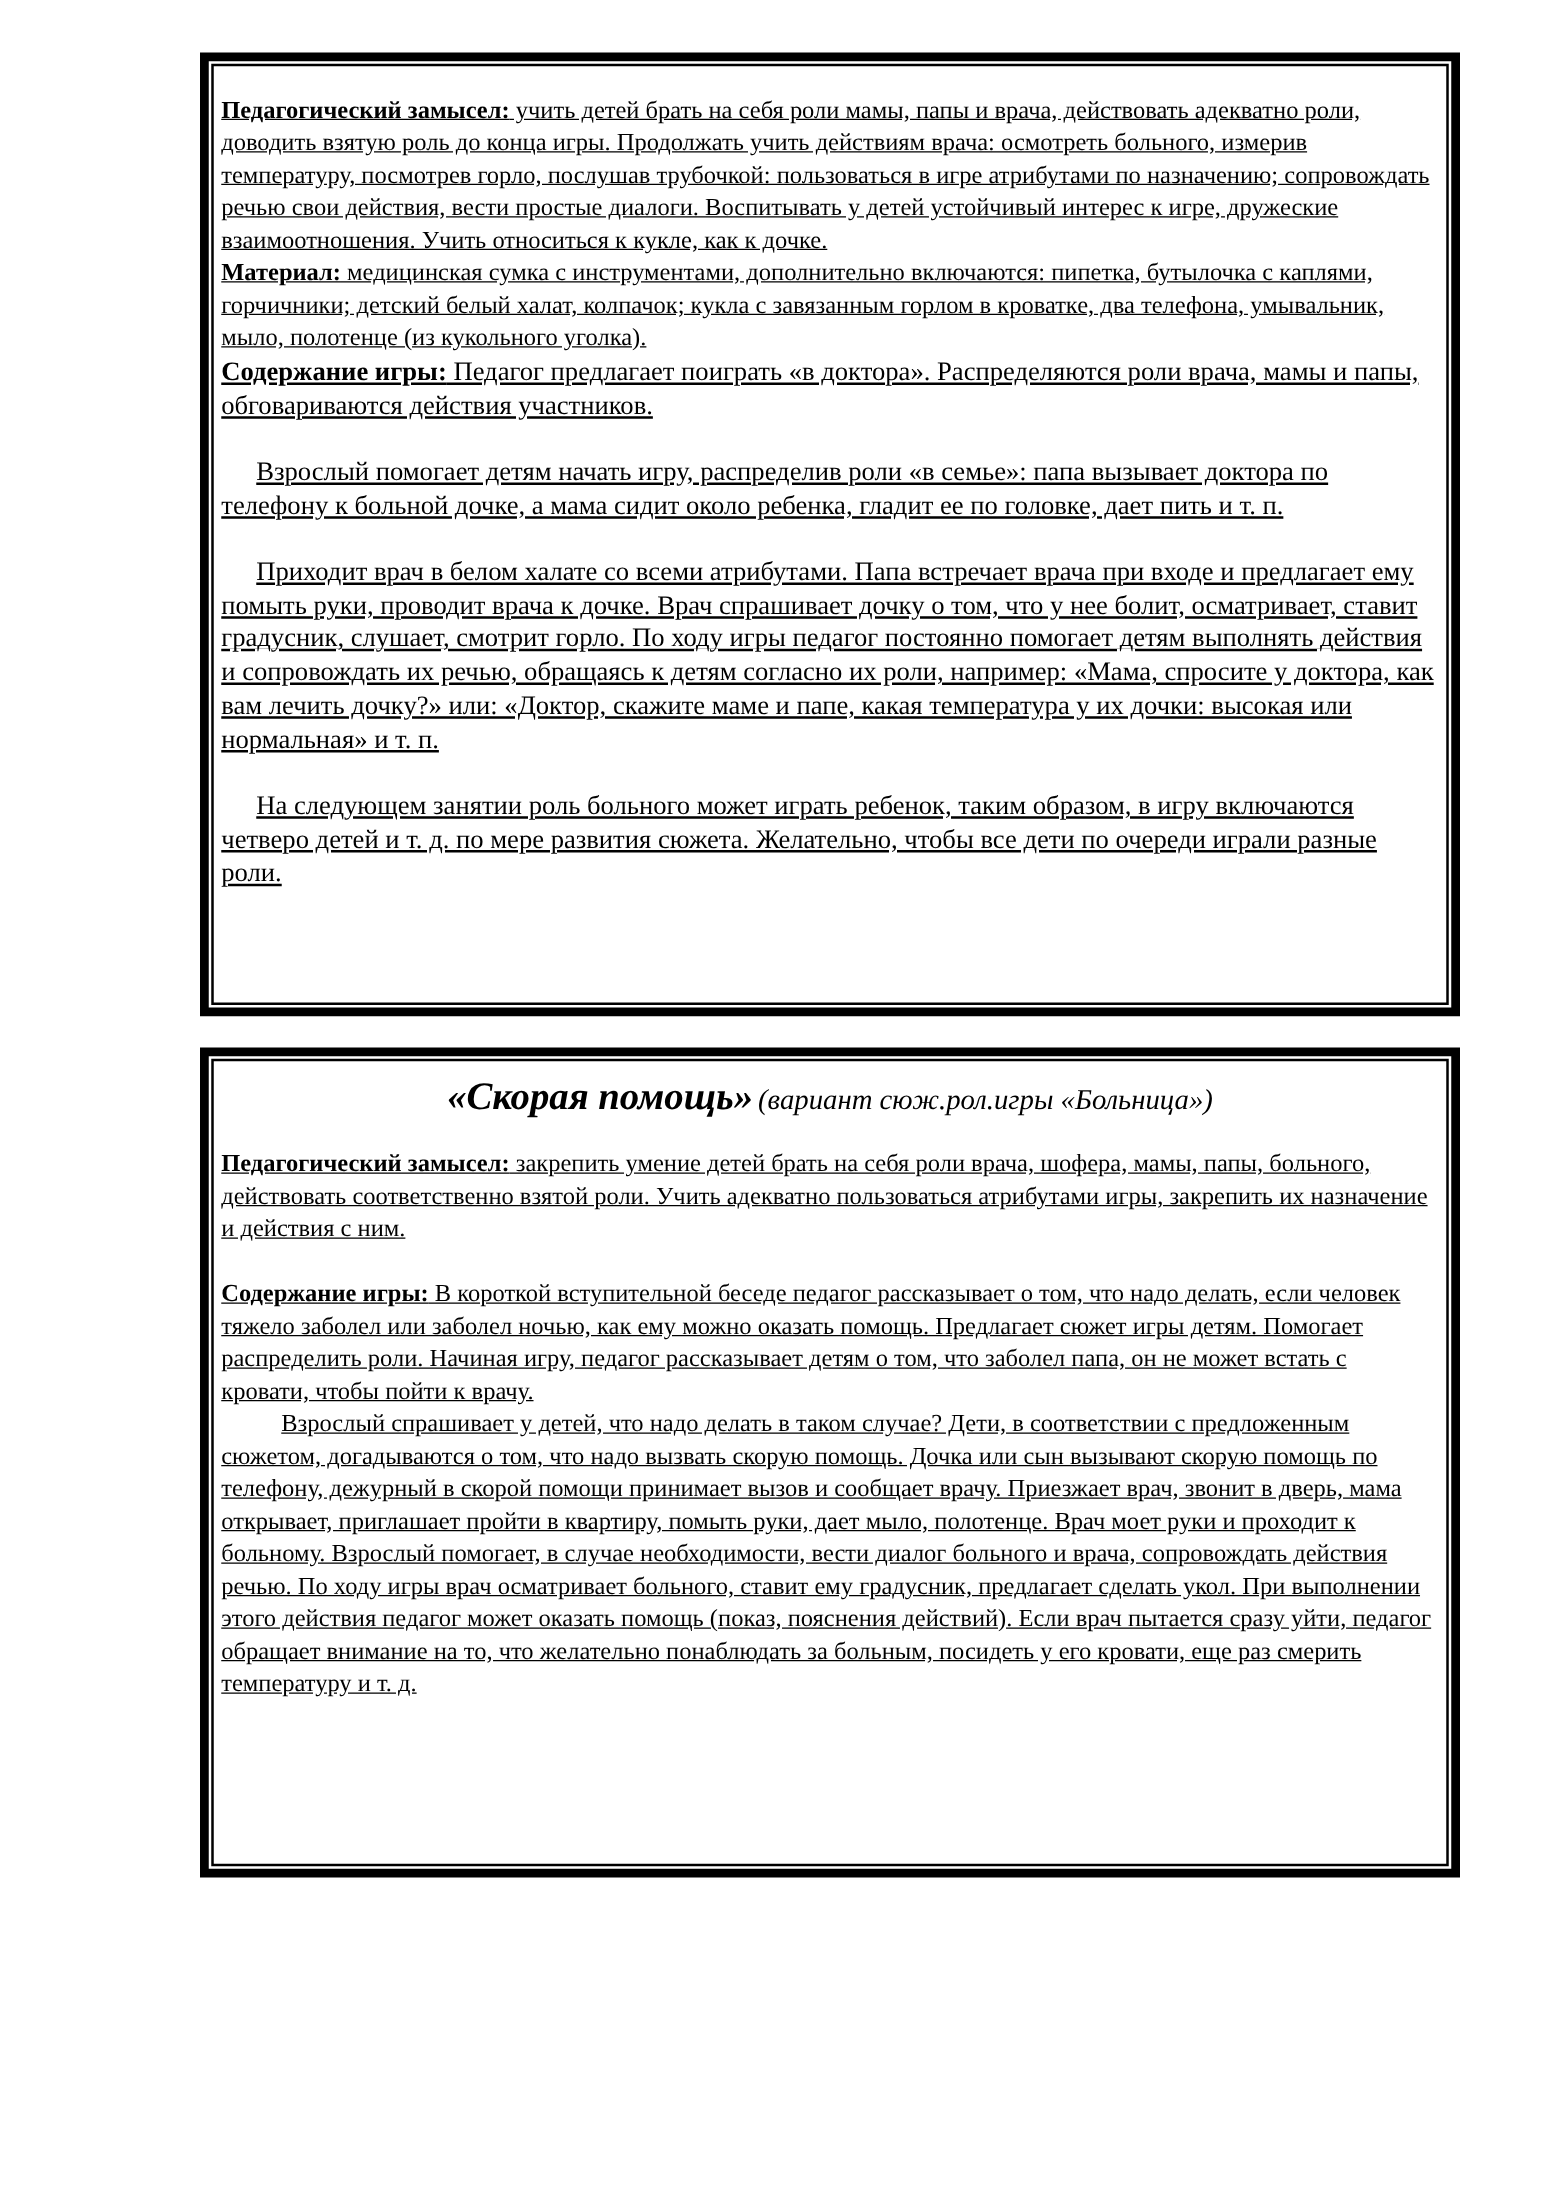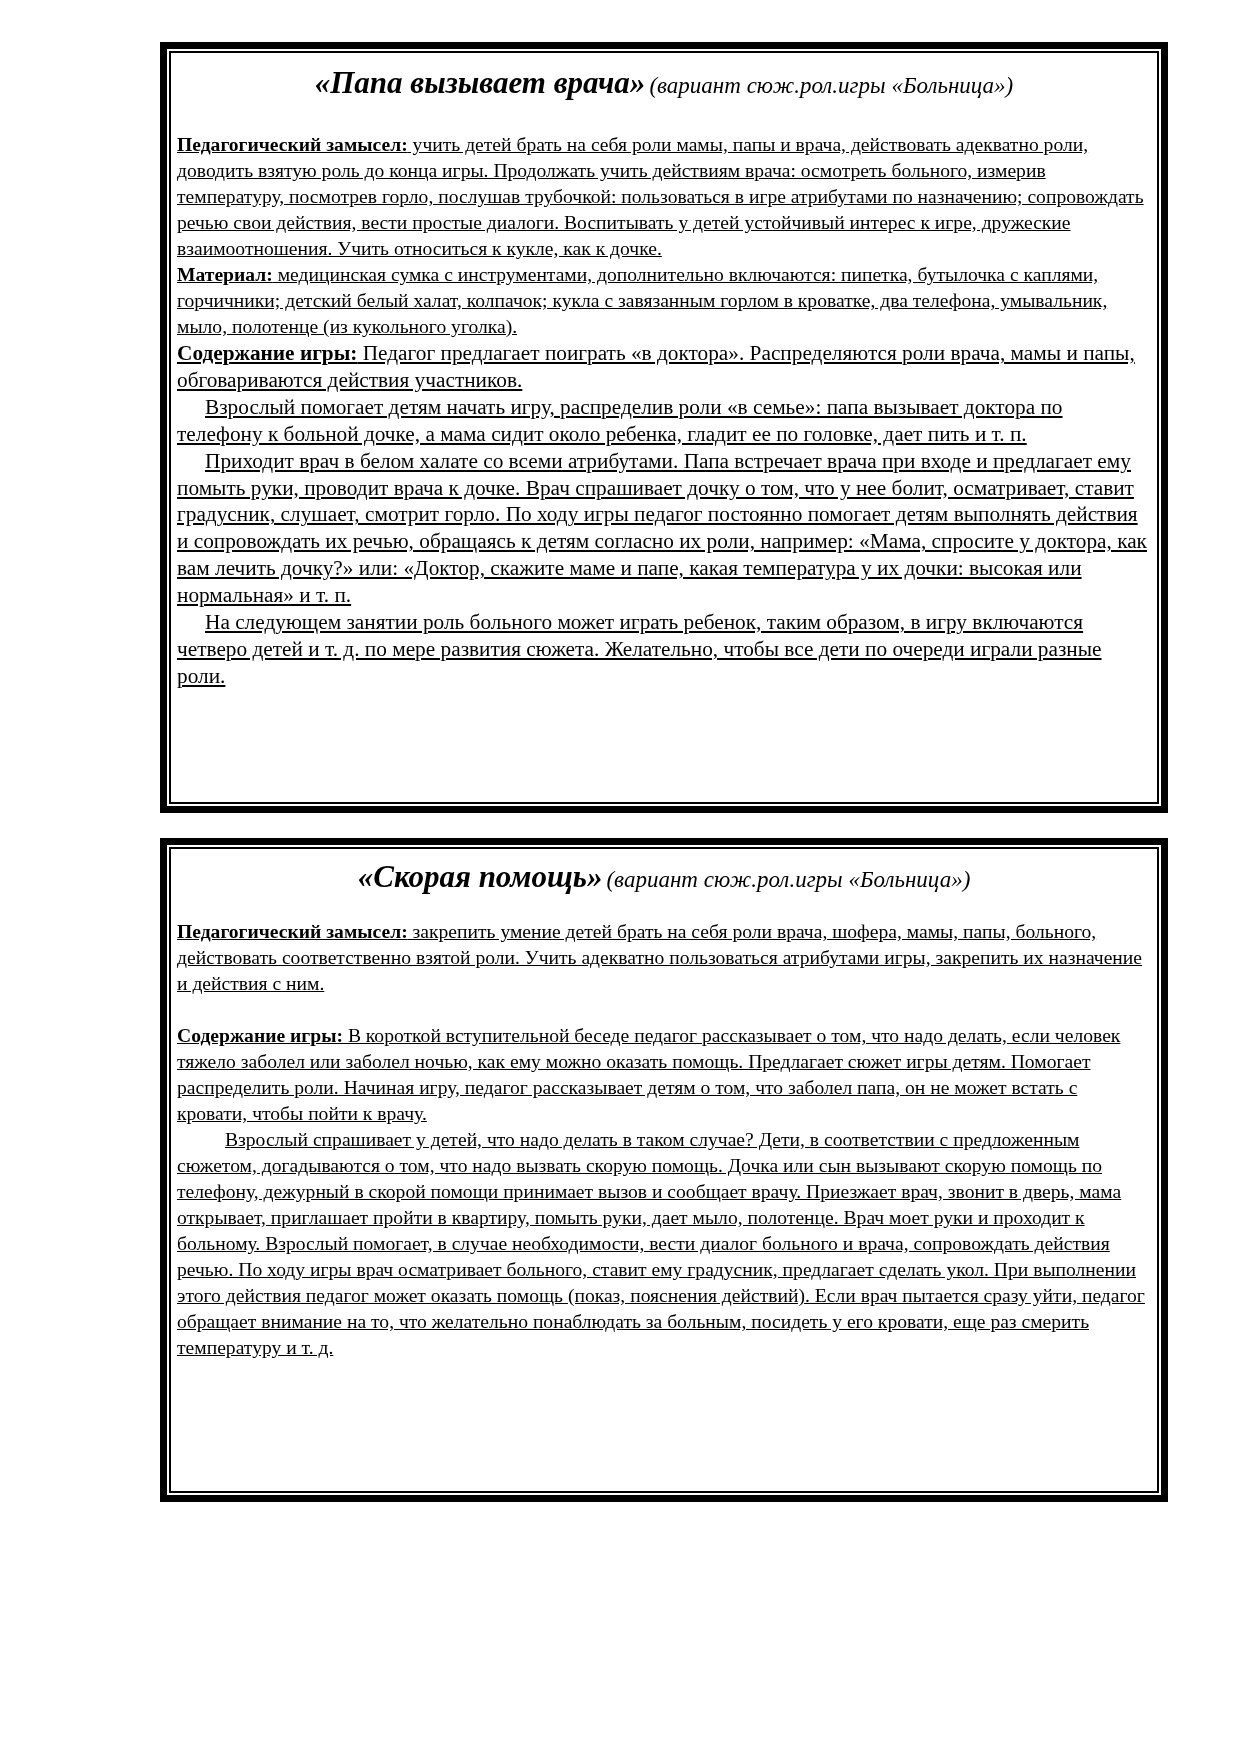--- a/index.html
+++ b/index.html
@@ -12,33 +12,29 @@
   .card-content { position: absolute; left: 10px; right: 10px; top: 0; }
   #card1 { top: 42px; height: 771px; }
   #card2 { top: 838px; height: 664px; }
   .title-row { text-align: center; white-space: nowrap; }
   .title-main { font-style: italic; font-weight: bold; font-size: 31px; }
   .title-sub { font-style: italic; font-size: 23px; }
   .sec { margin: 0; text-decoration: underline; }
   .lbl { font-weight: bold; }
   .p1 { font-size: 19.6px; line-height: 26px; }
   .p2 { font-size: 21.3px; line-height: 26.9px; }
-  .indent-sm { text-indent: 28px; }
+  .indent-sm { text-indent: 28px; margin-top: 26px; }
   .indent-lg { text-indent: 48px; }
 </style>
 </head>
 <body>
 
 <div class="card" id="card1">
   <div class="card-inner"></div>
   <div class="card-content">
-    <div class="title-row" style="margin-top:16px; height:40px;">
-      <span class="title-main">«Папа вызывает врача»</span>
-      <span class="title-sub">(вариант сюж.рол.игры «Больница»)</span>
-    </div>
     <div style="height:27px;"></div>
     <p class="sec p1"><span class="lbl">Педагогический замысел:</span><span> учить детей брать на себя роли мамы, папы и врача, действовать адекватно роли, доводить взятую роль до конца игры. Продолжать учить действиям врача: осмотреть больного, измерив температуру, посмотрев горло, послушав трубочкой: пользоваться в игре атрибутами по назначению; сопровождать речью свои действия, вести простые диалоги. Воспитывать у детей устойчивый интерес к игре, дружеские взаимоотношения. Учить относиться к кукле, как к дочке.</span></p>
     <p class="sec p1"><span class="lbl">Материал:</span><span> медицинская сумка с инструментами, дополнительно включаются: пипетка, бутылочка с каплями, горчичники; детский белый халат, колпачок; кукла с завязанным горлом в кроватке, два телефона, умывальник, мыло, полотенце (из кукольного уголка).</span></p>
     <p class="sec p2"><span class="lbl">Содержание игры:</span><span> Педагог предлагает поиграть «в доктора». Распределяются роли врача, мамы и папы, обговариваются действия участников.</span></p>
     <p class="sec p2 indent-sm">Взрослый помогает детям начать игру, распределив роли «в семье»: папа вызывает доктора по телефону к больной дочке, а мама сидит около ребенка, гладит ее по головке, дает пить и т. п.</p>
     <p class="sec p2 indent-sm">Приходит врач в белом халате со всеми атрибутами. Папа встречает врача при входе и предлагает ему помыть руки, проводит врача к дочке. Врач спрашивает дочку о том, что у нее болит, осматривает, ставит градусник, слушает, смотрит горло. По ходу игры педагог постоянно помогает детям выполнять действия и сопровождать их речью, обращаясь к детям согласно их роли, например: «Мама, спросите у доктора, как вам лечить дочку?» или: «Доктор, скажите маме и папе, какая температура у их дочки: высокая или нормальная» и т. п.</p>
     <p class="sec p2 indent-sm">На следующем занятии роль больного может играть ребенок, таким образом, в игру включаются четверо детей и т. д. по мере развития сюжета. Желательно, чтобы все дети по очереди играли разные роли.</p>
   </div>
 </div>
 

